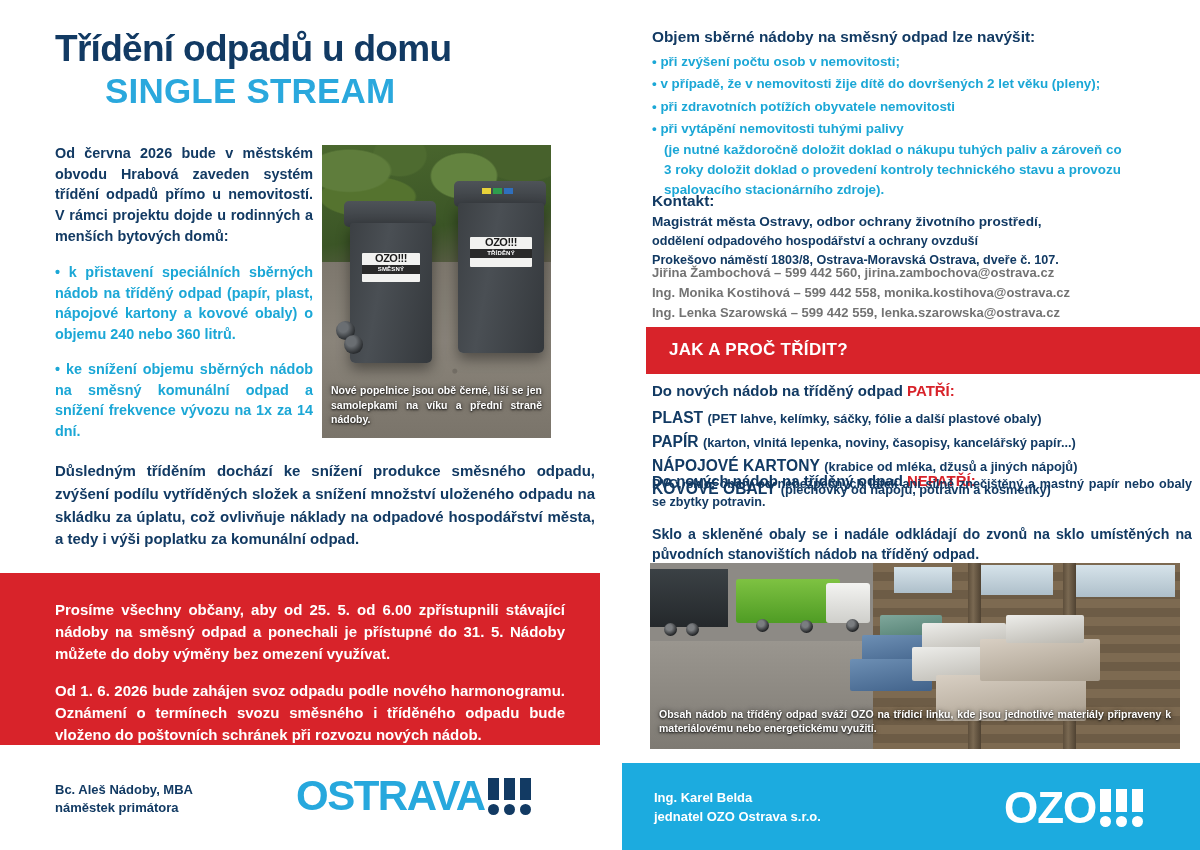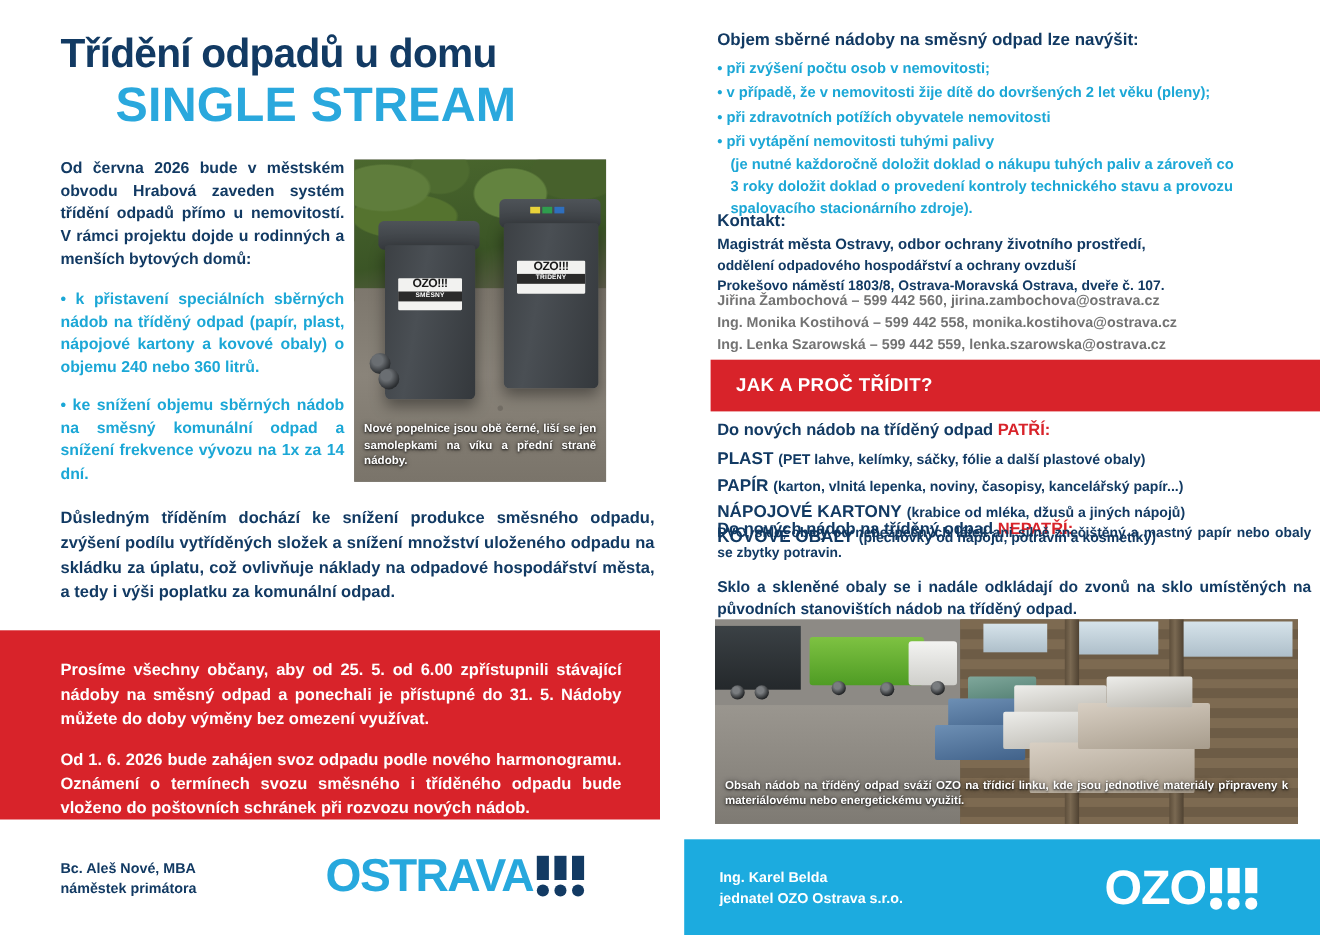--- a/index.html
+++ b/index.html
@@ -43,21 +43,21 @@
   }
   .title-line1 {
     font-size: 37px;
     font-weight: bold;
     color: #123a63;
     letter-spacing: -0.7px;
     line-height: 1.12;
     white-space: nowrap;
   }
   .title-line2 {
-    font-size: 44px;
+    font-size: 35px;
     font-weight: bold;
     color: #2aa8dd;
     letter-spacing: 0.2px;
     line-height: 1.12;
     margin-top: 2px;
     padding-left: 50px;
   }
 
   .intro {
     position: absolute;
@@ -527,21 +527,21 @@
     <div class="para-dusledny">Důsledným tříděním dochází ke snížení produkce směsného odpadu, zvýšení podílu vytříděných složek a snížení množství uloženého odpadu na skládku za úplatu, což ovlivňuje náklady na odpadové hospodářství města, a tedy i výši poplatku za komunální odpad.</div>
 
     <div class="red-band-left">
       <div class="inner">
         <p>Prosíme všechny občany, aby od 25. 5. od 6.00 zpřístupnili stávající nádoby na směsný odpad a ponechali je přístupné do 31. 5. Nádoby můžete do doby výměny bez omezení využívat.</p>
         <p>Od 1. 6. 2026 bude zahájen svoz odpadu podle nového harmonogramu. Oznámení o termínech svozu směsného i tříděného odpadu bude vloženo do poštovních schránek při rozvozu nových nádob.</p>
       </div>
     </div>
 
     <div class="footer-left-name">
-      <div>Bc. Aleš Nové, MBA</div>
+      <div>Bc. Aleš Nádoby, MBA</div>
       <div>náměstek primátora</div>
     </div>
 
     <div class="ostrava-logo">
       <span class="word">OSTRAVA</span>
       <span class="marks">
           <i></i>
           <i></i>
           <i></i>
         </span>

